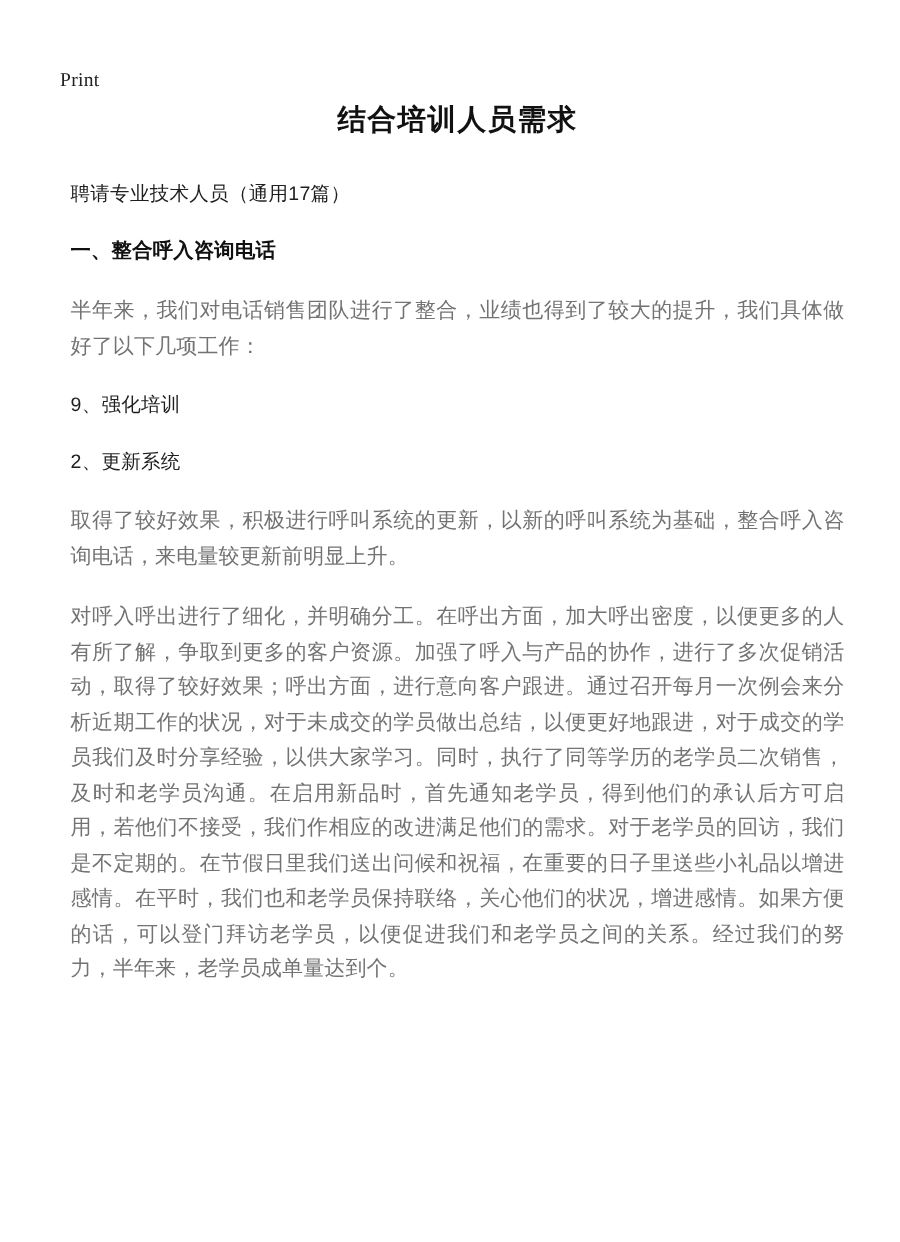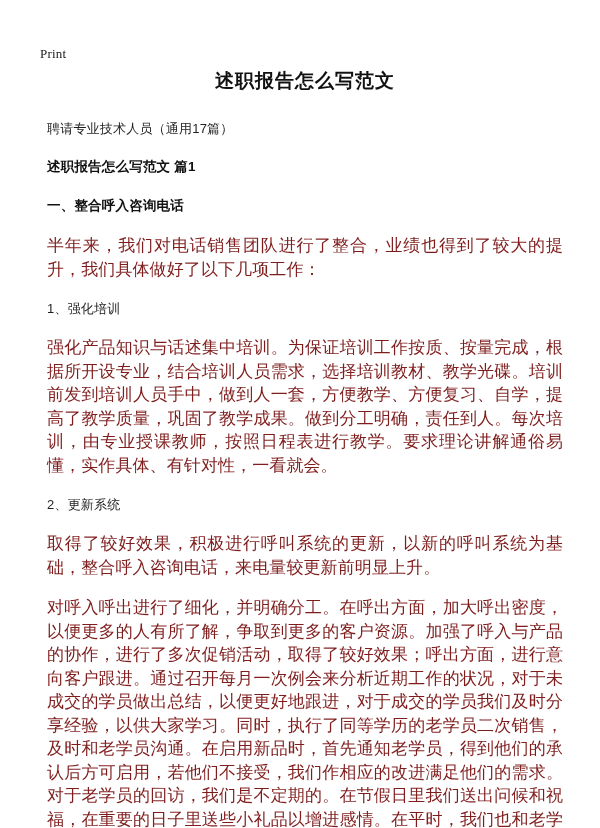--- a/index.html
+++ b/index.html
@@ -86,24 +86,24 @@
 
   .h-sub {
     font-size: 13px;
     line-height: 21px;
     margin: 0 0 17px 0;
     color: #1f1f1f;
     letter-spacing: 0.2px;
   }
 
   p.para {
-    font-size: 17px;
+    font-size: 14px;
     line-height: 23.5px;
     margin: 0 0 17px 0;
-    color: #7f1d1d;
+    color: #737373;
     text-align: justify;
     text-justify: inter-character;
     letter-spacing: 0.1px;
     word-break: break-all;
   }
 
   p.para:last-child {
     margin-bottom: 0;
   }
 </style>
@@ -111,32 +111,30 @@
 <body>
 
 <div class="page">
 
   <div class="print-bar">
     <a class="print-link" href="#">Print</a>
   </div>
 
   <div class="doc">
 
-    <h1 class="doc-title">述职报告怎么写范文</h1>
+    <h1 class="doc-title">结合培训人员需求</h1>
 
     <p class="subtitle">聘请专业技术人员（通用17篇）</p>
 
-    <p class="h-piece">述职报告怎么写范文 篇1</p>
 
     <p class="h-section">一、整合呼入咨询电话</p>
 
     <p class="para">半年来，我们对电话销售团队进行了整合，业绩也得到了较大的提升，我们具体做好了以下几项工作：</p>
 
-    <p class="h-sub">1、强化培训</p>
-    <p class="para">强化产品知识与话述集中培训。为保证培训工作按质、按量完成，根据所开设专业，结合培训人员需求，选择培训教材、教学光碟。培训前发到培训人员手中，做到人一套，方便教学、方便复习、自学，提高了教学质量，巩固了教学成果。做到分工明确，责任到人。每次培训，由专业授课教师，按照日程表进行教学。要求理论讲解通俗易懂，实作具体、有针对性，一看就会。</p>
+    <p class="h-sub">9、强化培训</p>
 
     <p class="h-sub">2、更新系统</p>
     <p class="para">取得了较好效果，积极进行呼叫系统的更新，以新的呼叫系统为基础，整合呼入咨询电话，来电量较更新前明显上升。</p>
 
     <p class="para">对呼入呼出进行了细化，并明确分工。在呼出方面，加大呼出密度，以便更多的人有所了解，争取到更多的客户资源。加强了呼入与产品的协作，进行了多次促销活动，取得了较好效果；呼出方面，进行意向客户跟进。通过召开每月一次例会来分析近期工作的状况，对于未成交的学员做出总结，以便更好地跟进，对于成交的学员我们及时分享经验，以供大家学习。同时，执行了同等学历的老学员二次销售，及时和老学员沟通。在启用新品时，首先通知老学员，得到他们的承认后方可启用，若他们不接受，我们作相应的改进满足他们的需求。对于老学员的回访，我们是不定期的。在节假日里我们送出问候和祝福，在重要的日子里送些小礼品以增进感情。在平时，我们也和老学员保持联络，关心他们的状况，增进感情。如果方便的话，可以登门拜访老学员，以便促进我们和老学员之间的关系。经过我们的努力，半年来，老学员成单量达到个。</p>
 
   </div>
 </div>
 
 </body></html>

